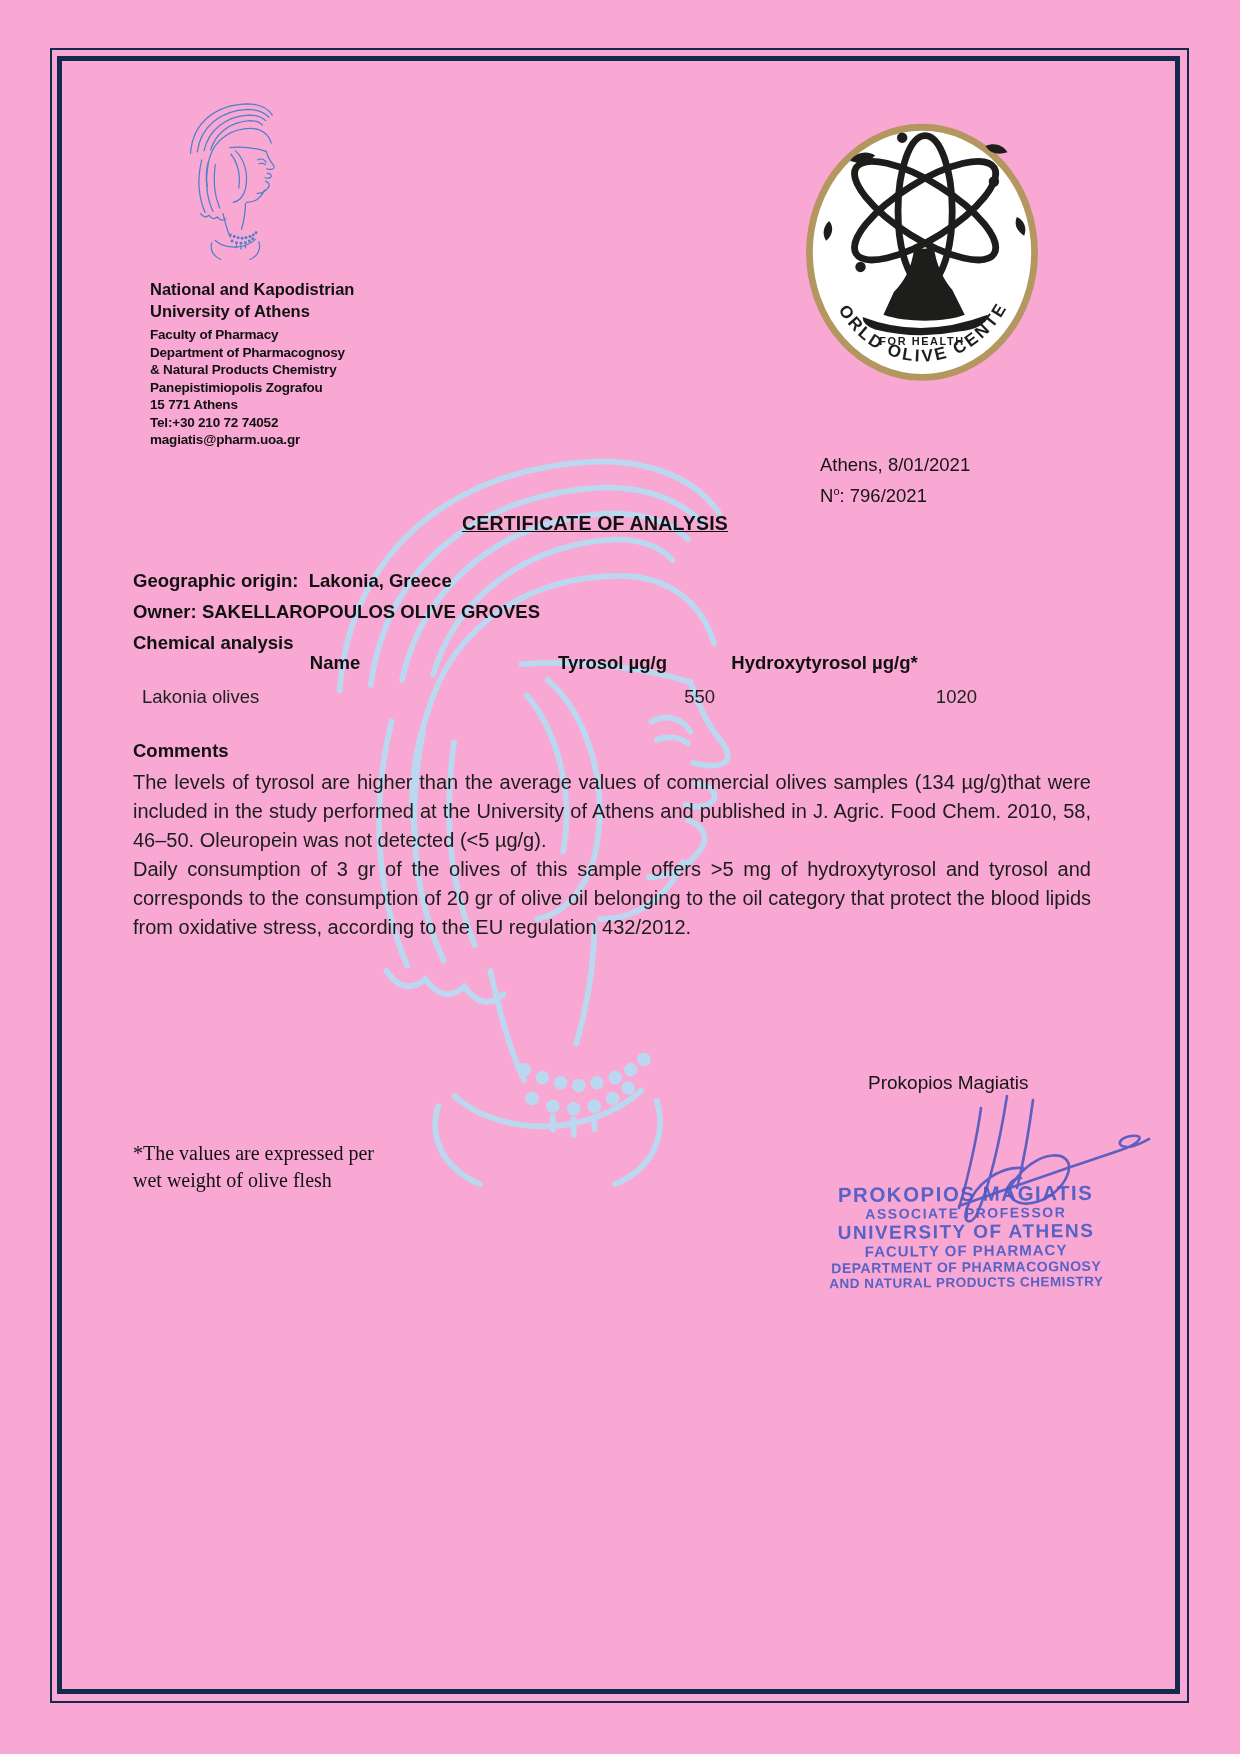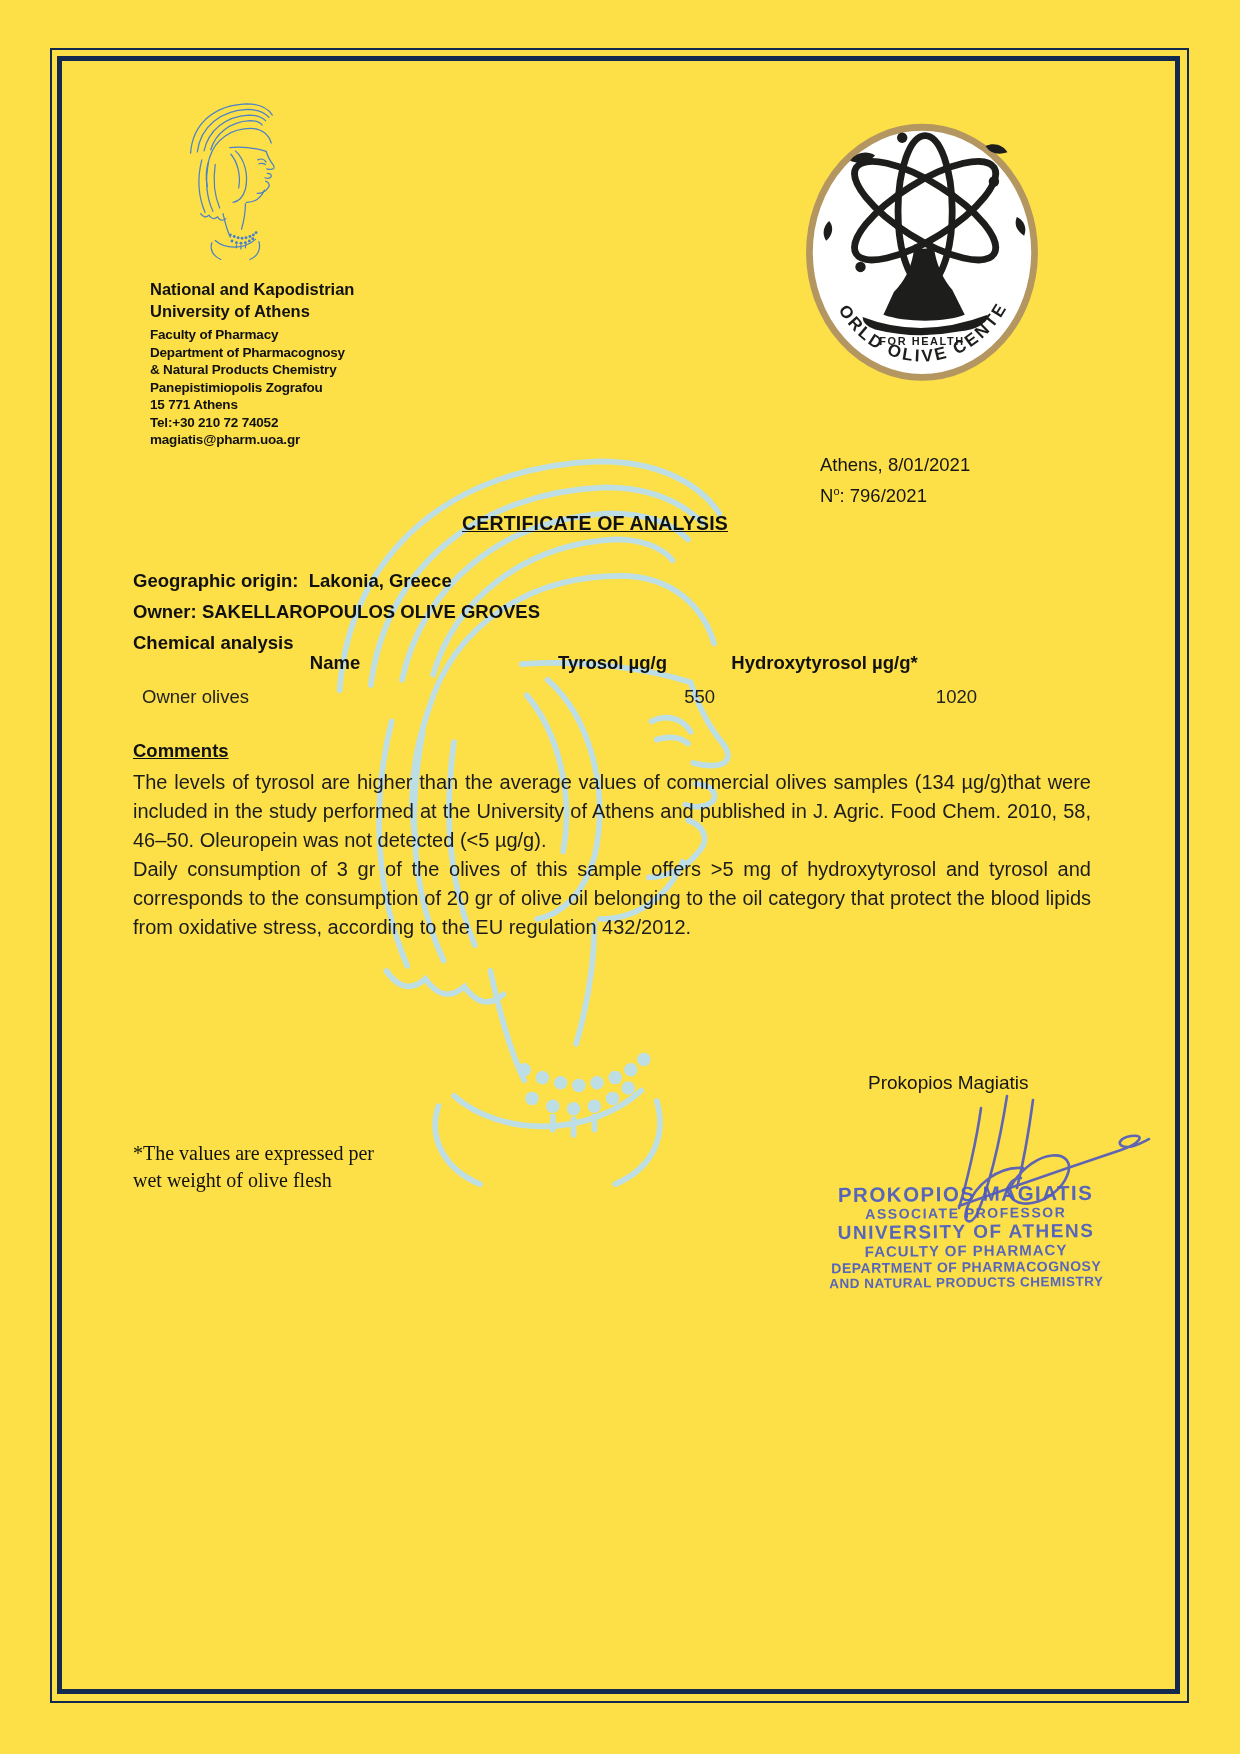--- a/index.html
+++ b/index.html
@@ -1,17 +1,17 @@
 <!DOCTYPE html>
 <html><head>
 <meta charset="utf-8">
 <style>
   html,body{margin:0;padding:0;background:#ffffff;}
   .page{
-    position:relative;width:1240px;height:1754px;background:#fde047;
+    position:relative;width:1240px;height:1754px;background:#f9a8d4;
     font-family:"Liberation Sans",sans-serif;color:#1a1a1a;overflow:hidden;
   }
   
   .frame-outer{position:absolute;left:50px;top:48px;width:1139px;height:1655px;
     border:2px solid #13294e;box-sizing:border-box;z-index:2;}
   .frame-inner{position:absolute;left:57px;top:56px;width:1123px;height:1638px;
     border:5px solid #13294e;box-sizing:border-box;z-index:2;}
   
   .watermark{position:absolute;left:272px;top:425px;width:520px;height:780px;z-index:1;opacity:.9;}
   .content{position:absolute;left:0;top:0;width:1240px;height:1754px;z-index:3;}
@@ -33,21 +33,21 @@
   .tbl-h,.tbl-v{position:absolute;font-size:18.5px;}
   .tbl-h{font-weight:bold;top:652px;text-align:center;color:#111;}
   .tbl-v{top:686px;text-align:right;color:#222;}
   .h-name{left:240px;width:190px;}
   .h-tyr{left:510px;width:205px;}
   .h-hyd{left:672px;width:305px;}
   .v-name{left:142px;width:220px;text-align:left;}
   .v-tyr{left:510px;width:205px;}
   .v-hyd{left:672px;width:305px;}
   
-  .comments-head{position:absolute;left:133px;top:740px;font-size:18.5px;font-weight:bold;color:#111;text-decoration:underline;}
+  .comments-head{position:absolute;left:133px;top:740px;font-size:18.5px;font-weight:bold;color:#111;}
   .comments-body{position:absolute;left:133px;top:768px;width:958px;font-size:20px;line-height:29px;color:#1c1c1c;}
   .comments-body p{margin:0;text-align:justify;}
   
   .sig-name{position:absolute;left:868px;top:1072px;font-size:19px;color:#151515;}
   .signature-svg{position:absolute;left:915px;top:1090px;width:240px;height:140px;z-index:4;}
   .stamp{position:absolute;left:820px;top:1183px;width:292px;text-align:center;
     color:#4b5cc4;font-weight:bold;opacity:.92;transform:rotate(-0.5deg);z-index:3;}
   .stamp .s1{font-size:20.5px;line-height:22px;letter-spacing:1.5px;}
   .stamp .s2{font-size:14px;line-height:17px;letter-spacing:1.5px;}
   .stamp .s3{font-size:19px;line-height:20px;letter-spacing:1.5px;}
@@ -182,21 +182,21 @@
 
     <div class="owner-block">
       <div><span>Geographic origin:</span>&nbsp; <span>Lakonia, Greece</span></div>
       <div><span>Owner:</span> <span>SAKELLAROPOULOS OLIVE GROVES</span></div>
       <div>Chemical analysis</div>
     </div>
 
     <div class="tbl-h h-name">Name</div>
     <div class="tbl-h h-tyr">Tyrosol µg/g</div>
     <div class="tbl-h h-hyd">Hydroxytyrosol µg/g*</div>
-    <div class="tbl-v v-name">Owner olives</div>
+    <div class="tbl-v v-name">Lakonia olives</div>
     <div class="tbl-v v-tyr">550</div>
     <div class="tbl-v v-hyd">1020</div>
 
     <div class="comments-head">Comments</div>
     <div class="comments-body">
       <p>The levels of tyrosol are higher than the average values of commercial olives samples (134 µg/g)that were included in the study performed at the University of Athens and published in J. Agric. Food Chem. 2010, 58, 46–50. Oleuropein was not detected (&lt;5 µg/g).</p>
       <p>Daily consumption of 3 gr of the olives of this sample offers &gt;5 mg of hydroxytyrosol and tyrosol and corresponds to the consumption of 20 gr of olive oil belonging to the oil category that protect the blood lipids from oxidative stress, according to the EU regulation 432/2012.</p>
     </div>
 
     <div class="sig-name">Prokopios Magiatis</div>

